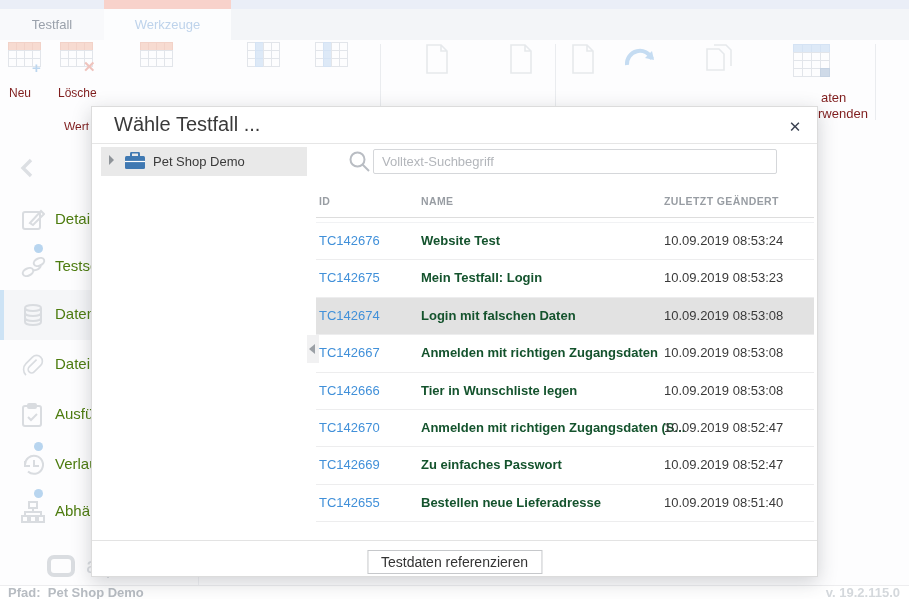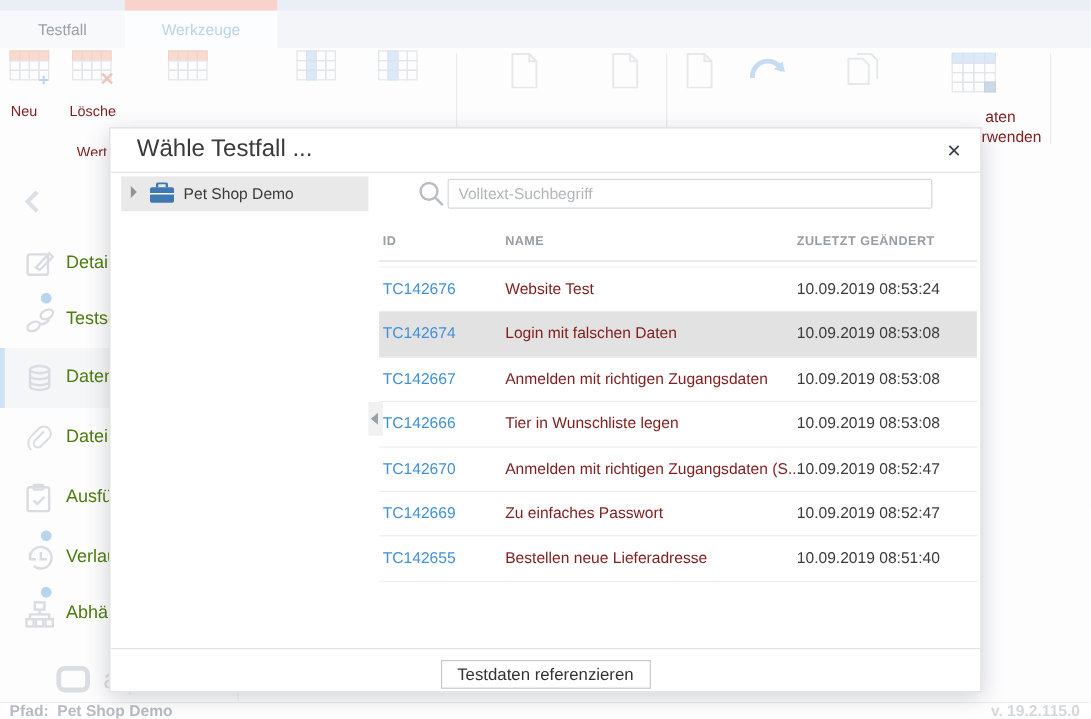--- a/index.html
+++ b/index.html
@@ -71,21 +71,21 @@
   .thead { position:absolute; left:224px; top:80px; width:498px; height:31px; border-bottom:1px solid #ddd; }
   .thead span { position:absolute; top:8px; font-size:10.5px; font-weight:bold; letter-spacing:.4px; color:#989da3; }
   .th-id { left:3px; } .th-name { left:105px; } .th-date { left:348px; }
   .thead-sub { position:absolute; left:224px; top:115px; width:498px; height:1px; background:#f1f2f4; }
 
   .tbody { position:absolute; left:224px; top:116px; width:498px; }
   .trow { position:relative; width:498px; height:37.4px; border-bottom:1px solid #ededee; cursor:pointer; }
   .trow.selected { background:#e2e2e2; }
   .trow span { position:absolute; top:10px; font-size:13px; white-space:nowrap; }
   .c-id { left:3px; color:#4190d9; cursor:pointer; }
-  .c-name { left:105px; color:#7f1d1d; }
+  .c-name { left:105px; color:#14532d;font-weight:bold; }
   .c-date { left:348px; color:#3a3a3a; }
 
   .panel-handle { position:absolute; left:215px; top:228px; width:12px; height:28px; background:#f1f1f2; cursor:pointer; }
   .panel-handle::before { content:""; position:absolute; left:2px; top:9px; width:0; height:0;
       border-right:6px solid #9ba0a6; border-top:5px solid transparent; border-bottom:5px solid transparent; }
 
   .modal-fhr { position:absolute; left:0; top:433px; width:725px; height:1px; background:#e3e3e3; }
   .ref-button { position:absolute; left:50%; transform:translateX(-50%); top:443px; height:24px; padding:0 13px;
                 background:#fff; border:1px solid #c6c8cb; font-size:14px; color:#333; cursor:pointer;
                 font-family:"Liberation Sans",sans-serif; }
@@ -390,20 +390,25 @@
     </div>
     <div class="thead-sub"></div>
 
     <div class="tbody" id="table-body">
   <div class="trow">
     <span class="c-id">TC142676</span>
     <span class="c-name">Website Test</span>
     <span class="c-date">10.09.2019 08:53:24</span>
   </div>
 
+  <div class="trow">
+    <span class="c-id">TC142675</span>
+    <span class="c-name">Mein Testfall: Login</span>
+    <span class="c-date">10.09.2019 08:53:23</span>
+  </div>
 
   <div class="trow selected">
     <span class="c-id">TC142674</span>
     <span class="c-name">Login mit falschen Daten</span>
     <span class="c-date">10.09.2019 08:53:08</span>
   </div>
 
   <div class="trow">
     <span class="c-id">TC142667</span>
     <span class="c-name">Anmelden mit richtigen Zugangsdaten</span>

